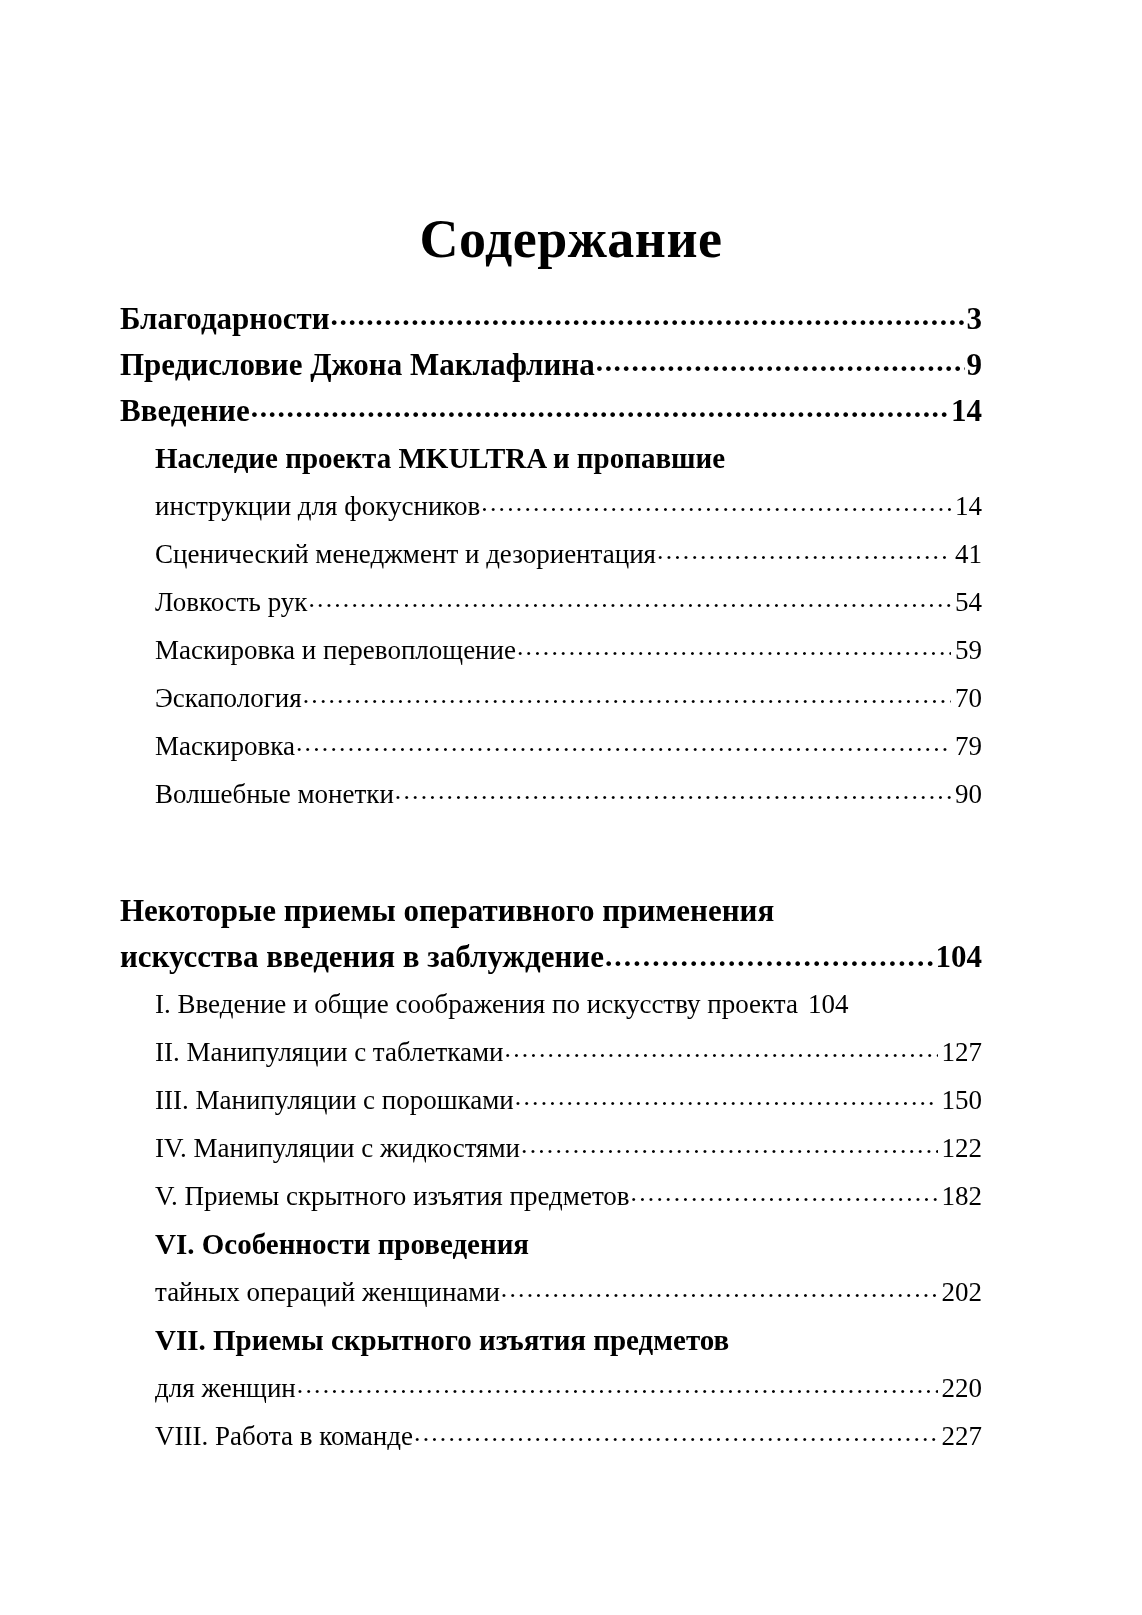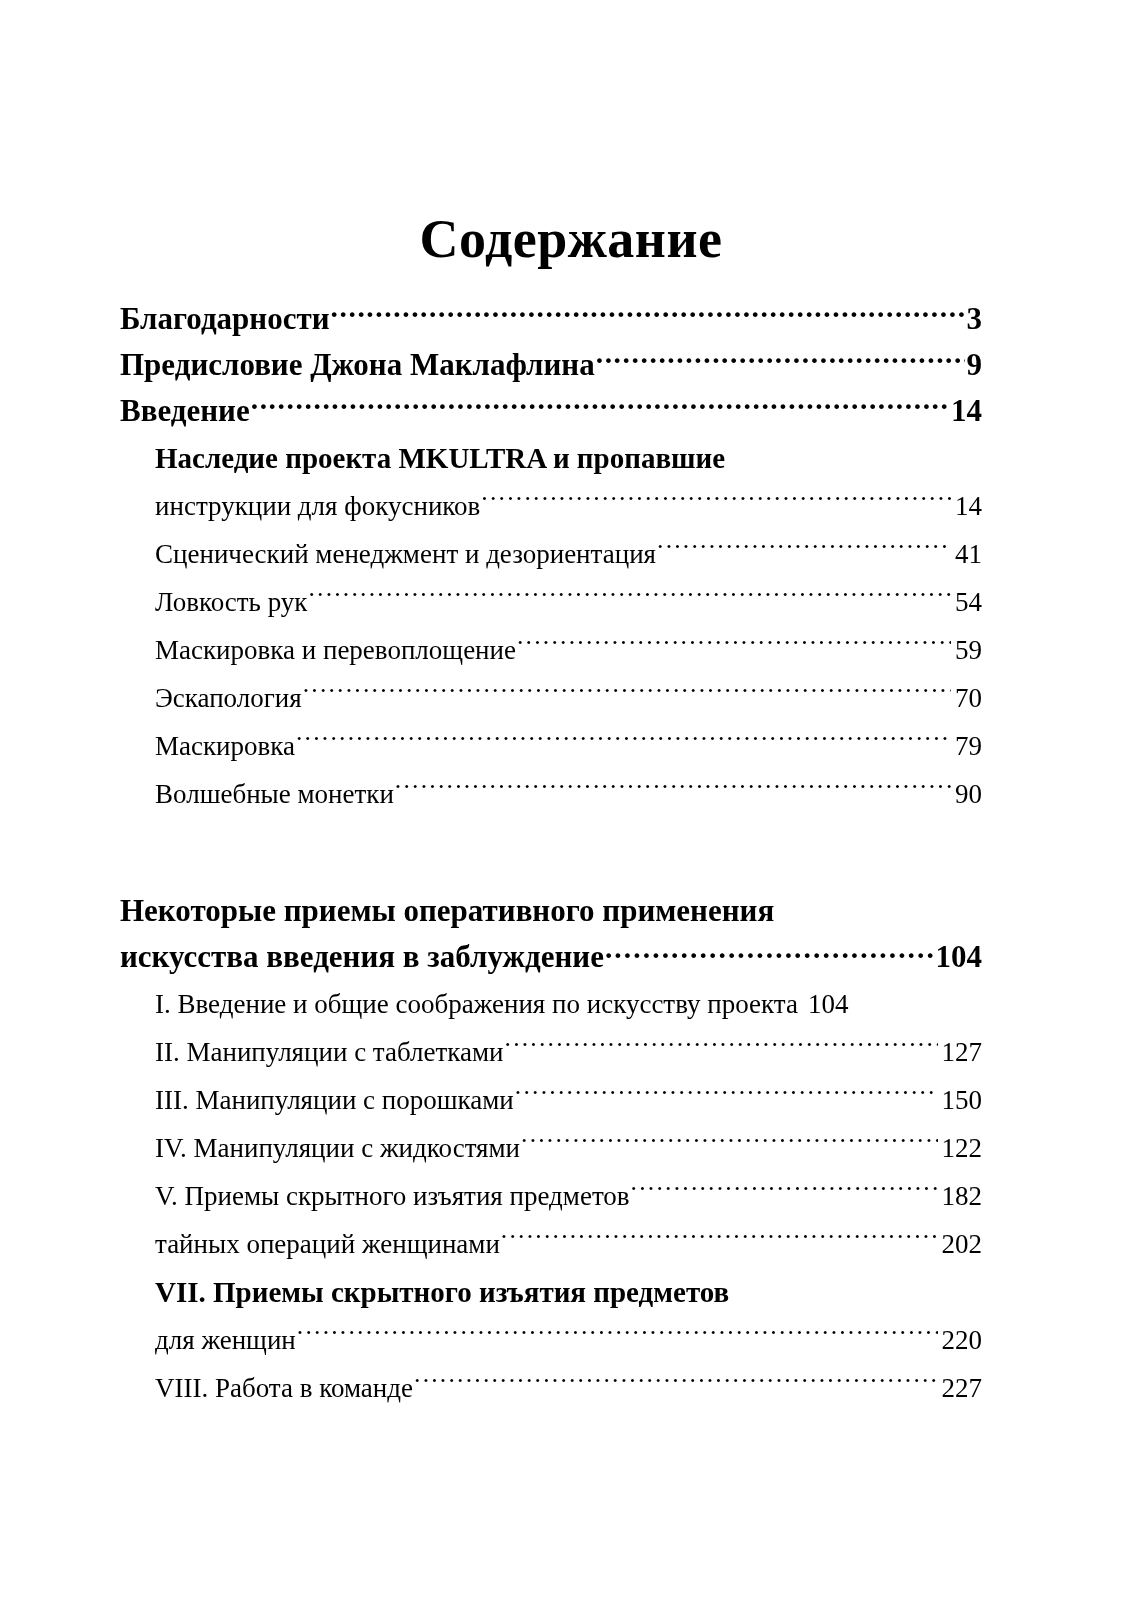--- a/index.html
+++ b/index.html
@@ -34,21 +34,21 @@
   .toc-body {
     position: absolute;
     left: 120px;
     top: 296px;
     width: 862px;
   }
 
   
   .row {
     display: flex;
-    align-items: flex-start;
+    align-items: center;
     width: 100%;
   }
 
   .row .label {
     white-space: pre;
     flex: 0 0 auto;
   }
 
   .row .leader {
     flex: 1 1 auto;
@@ -240,20 +240,21 @@
         <span class="page-no">122</span>
       </div>
 
       <div class="row entry-sub">
         <span class="label">V. Приемы скрытного изъятия предметов</span>
         <span class="leader"></span>
         <span class="page-no">182</span>
       </div>
 
       <div>
+        <div class="entry-sub-wrapline">VI. Особенности проведения</div>
         <div class="row entry-sub">
           <span class="label">тайных операций женщинами</span>
           <span class="leader"></span>
           <span class="page-no">202</span>
         </div>
       </div>
 
       <div>
         <div class="entry-sub-wrapline">VII. Приемы скрытного изъятия предметов</div>
         <div class="row entry-sub">

